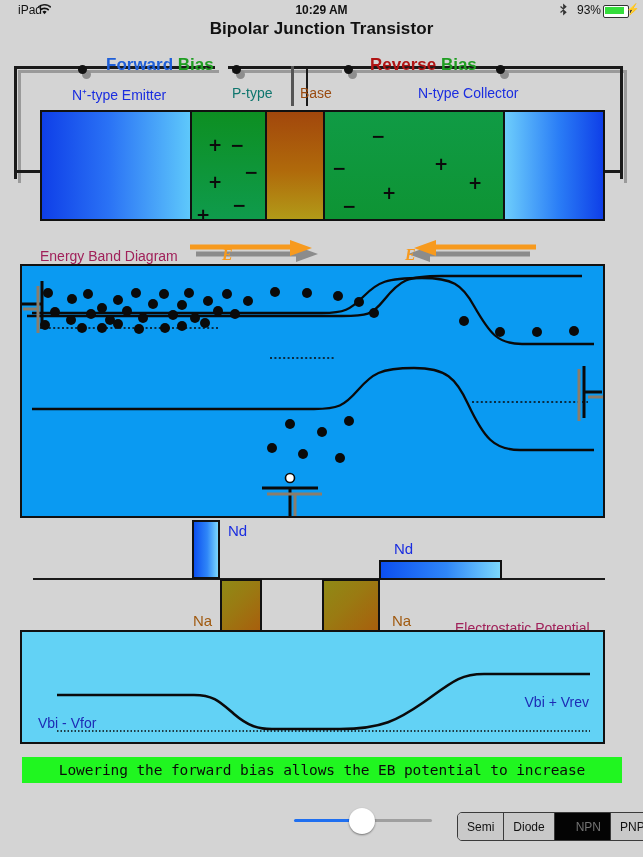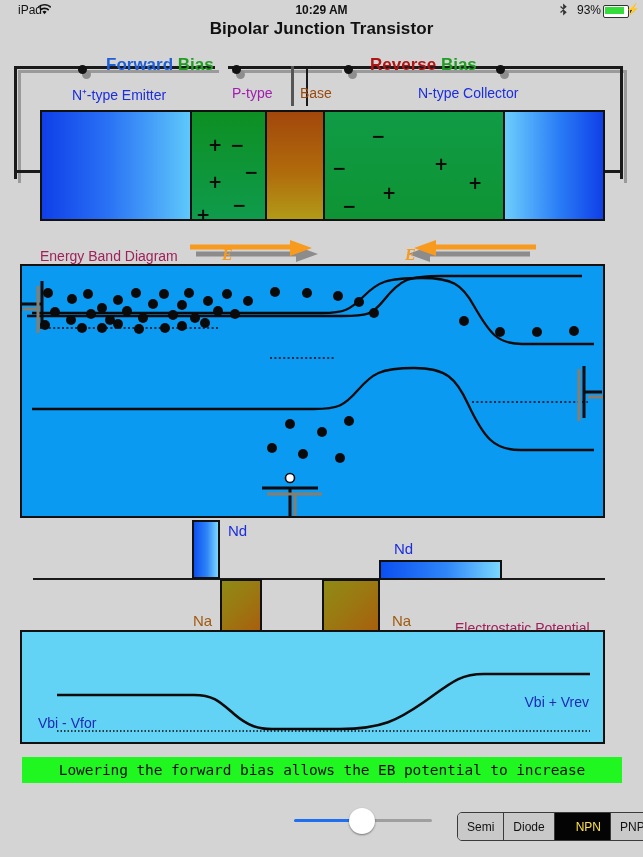--- a/index.html
+++ b/index.html
@@ -79,21 +79,21 @@
   .sl-fill{position:absolute;left:0;top:0;width:66px;height:3px;background:#1f6ff0;border-radius:2px;}
   .sl-rest{position:absolute;left:66px;top:0;width:72px;height:3px;background:#9f9f9f;border-radius:2px;}
   .sl-knob{position:absolute;left:349px;top:808px;width:26px;height:26px;border-radius:50%;
     background:#fff;box-shadow:0 1px 2px rgba(0,0,0,.45);}
 
   .seg{position:absolute;left:457px;top:812px;height:27px;display:flex;
     border:1.5px solid #3a3a3a;border-radius:5px;overflow:hidden;background:#c9c9c9;}
   .seg div{display:flex;align-items:center;justify-content:center;
     font-size:12px;color:#111;padding:0 9px;border-right:1.5px solid #3a3a3a;background:#c9c9c9;}
   .seg div:last-child{border-right:none;}
-  .seg div.on{background:#040404;color:#fde047;padding-left:21px;}
+  .seg div.on{background:#040404;color:#737373;padding-left:21px;}
 </style>
 </head>
 <body>
 
 <div id="app">
 
   
   <div class="statusbar">
     <div class="sb-left">iPad</div>
     <svg class="sb-wifi" viewBox="0 0 16 13">
@@ -144,21 +144,21 @@
     <div class="lbl lbl-big" style="left:106px;top:-3px;">
       <span style="color:#1f5fd8">Forward</span>
       <span style="color:#1f9e22">Bias</span>
     </div>
     <div class="lbl lbl-big" style="left:370px;top:-3px;">
       <span style="color:#b01414">Reverse</span>
       <span style="color:#1f9e22">Bias</span>
     </div>
 
     <div class="lbl" style="left:72px;top:27px;color:#1a2de0;">N⁺-type Emitter</div>
-    <div class="lbl" style="left:232px;top:27px;color:#a21caf;">P-type</div>
+    <div class="lbl" style="left:232px;top:27px;color:#0f766e;">P-type</div>
     <div class="lbl" style="left:300px;top:27px;color:#9a4b10;">Base</div>
     <div class="lbl" style="left:418px;top:27px;color:#1a2de0;">N-type Collector</div>
 
     <div class="device" style="top:52px;">
       <div class="reg reg-b" style="left:0;width:150px;background:linear-gradient(90deg,#0f3fe8 0%,#2a72f5 45%,#5ec8fb 100%);"></div>
       <div class="reg reg-b" style="left:150px;width:75px;background:linear-gradient(180deg,#0d8f22 0%,#0f9b4c 100%);"></div>
       <div class="reg reg-b" style="left:225px;width:58px;background:linear-gradient(180deg,#a2470c 0%,#b06a0b 55%,#b29a18 100%);"></div>
       <div class="reg reg-b" style="left:283px;width:180px;background:linear-gradient(180deg,#109b45 0%,#0e9434 100%);"></div>
       <div class="reg" style="left:463px;width:98px;background:linear-gradient(90deg,#6dcdfc 0%,#2a7df6 55%,#0f3fe8 100%);"></div>
 

